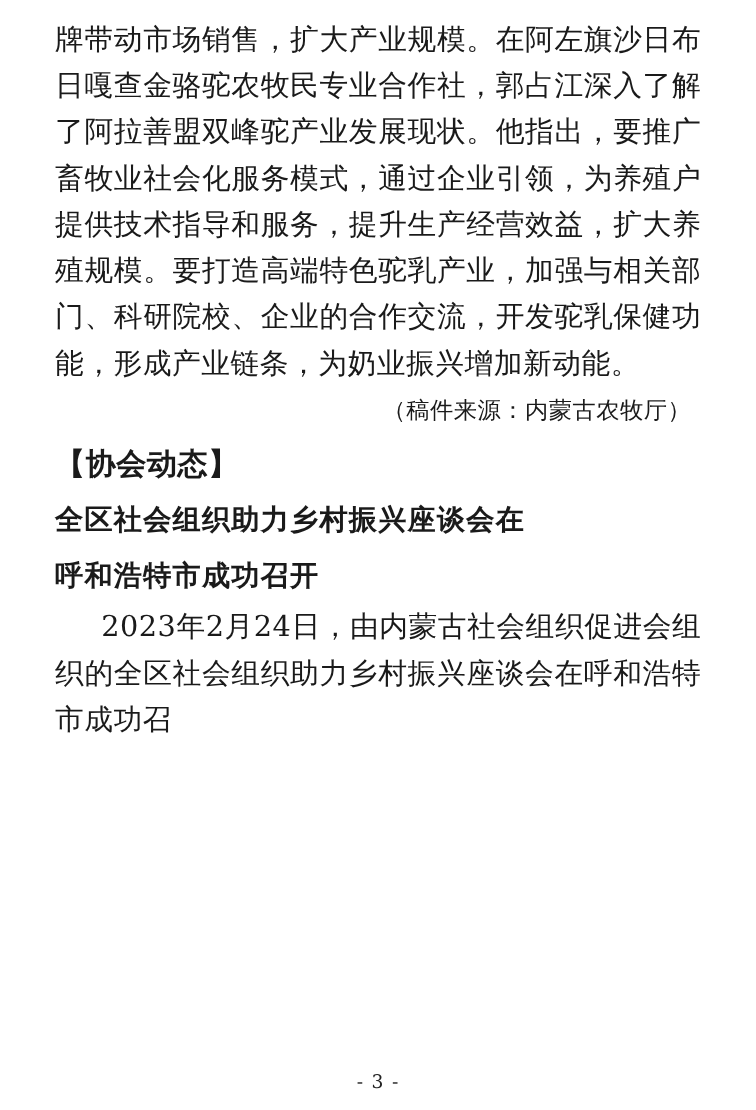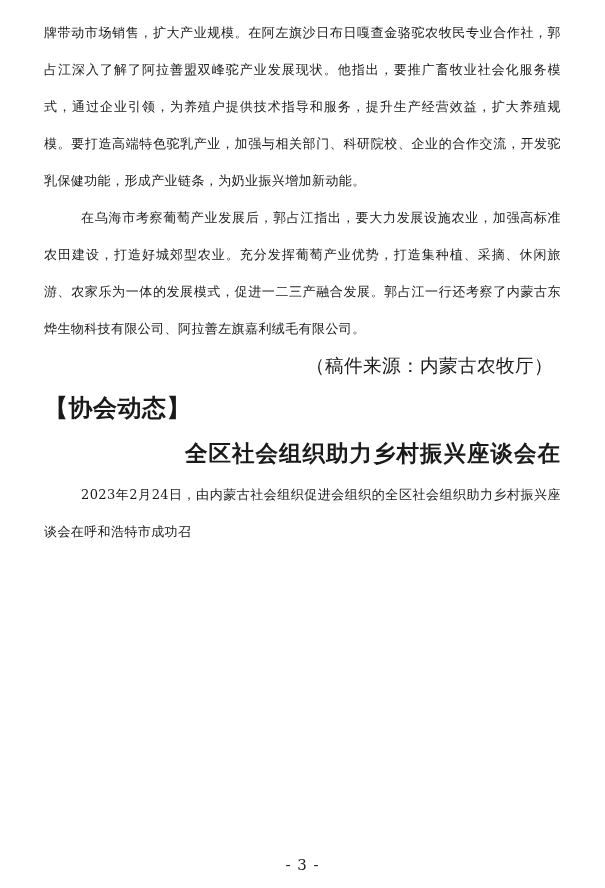--- a/index.html
+++ b/index.html
@@ -16,21 +16,21 @@
     overflow: hidden;
   }
   .page {
     width: 605px;
     height: 888px;
     box-sizing: border-box;
     padding: 14px 44px 0 44px;
     position: relative;
   }
   .para {
-    font-size: 13px;
+    font-size: 23px;
     line-height: 37px;
     text-align: justify;
     text-justify: inter-ideograph;
     letter-spacing: 0.4px;
     margin: 0;
     text-indent: 0;
   }
   .para.indent {
     text-indent: 37px;
   }
@@ -47,21 +47,21 @@
     line-height: 37px;
     font-weight: bold;
     letter-spacing: 0.5px;
     margin: 6px 0 0 0;
     font-family: "DejaVu Sans", "Liberation Sans", sans-serif;
   }
   .headline {
     font-size: 22.5px;
     line-height: 45px;
     font-weight: bold;
-    text-align: right;
+    text-align: left;
     letter-spacing: 1px;
     margin: 4px 0 0 0;
     font-family: "DejaVu Serif", "Liberation Serif", serif;
   }
   .headline-line {
     display: block;
   }
   .body-after-title {
     margin-top: 0;
   }
@@ -77,27 +77,27 @@
     font-family: "DejaVu Serif", "Liberation Serif", serif;
   }
 </style>
 </head>
 <body>
 
 <div class="page">
 
   <p class="para">牌带动市场销售，扩大产业规模。在阿左旗沙日布日嘎查金骆驼农牧民专业合作社，郭占江深入了解了阿拉善盟双峰驼产业发展现状。他指出，要推广畜牧业社会化服务模式，通过企业引领，为养殖户提供技术指导和服务，提升生产经营效益，扩大养殖规模。要打造高端特色驼乳产业，加强与相关部门、科研院校、企业的合作交流，开发驼乳保健功能，形成产业链条，为奶业振兴增加新动能。</p>
 
-  <p class="para indent">在乌海市考察葡萄产业发展后，郭占江指出，要大力发展设施农业，加强高标准农田建设，打造好城郊型农业。充分发挥葡萄产业优势，打造集种植、采摘、休闲旅游、农家乐为一体的发展模式，促进一二三产融合发展。郭占江一行还考察了内蒙古东烨生物科技有限公司、阿拉善左旗嘉利绒毛有限公司。</p>
 
 
   <p class="source-line">（稿件来源：内蒙古农牧厅）</p>
 
   <p class="section-tag">【协会动态】</p>
 
   <h1 class="headline">
     <span class="headline-line">全区社会组织助力乡村振兴座谈会在</span>
+    <span class="headline-line">呼和浩特市成功召开</span>
   </h1>
 
   <p class="para indent body-after-title">2023年2月24日，由内蒙古社会组织促进会组织的全区社会组织助力乡村振兴座谈会在呼和浩特市成功召</p>
 
   <div class="footer">- 3 -</div>
 </div>
 
 </body></html>

